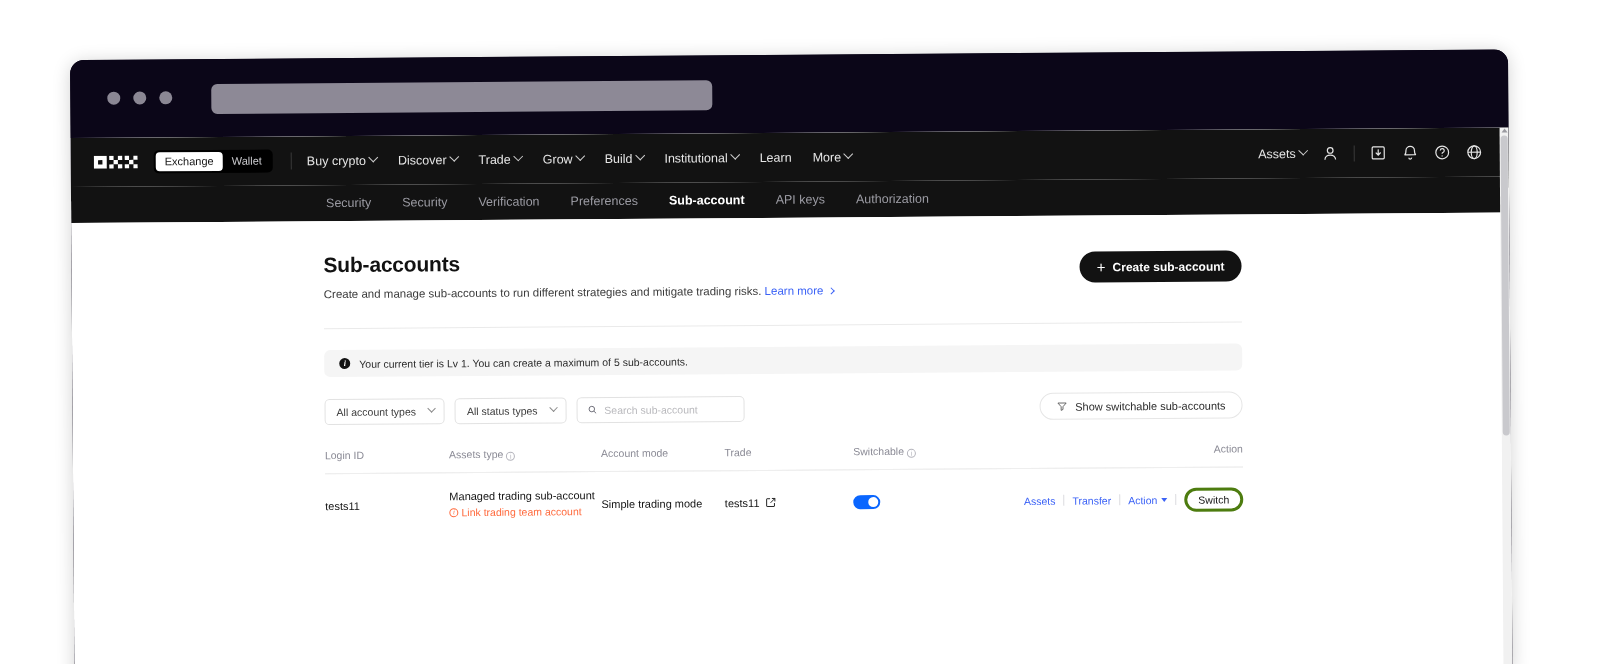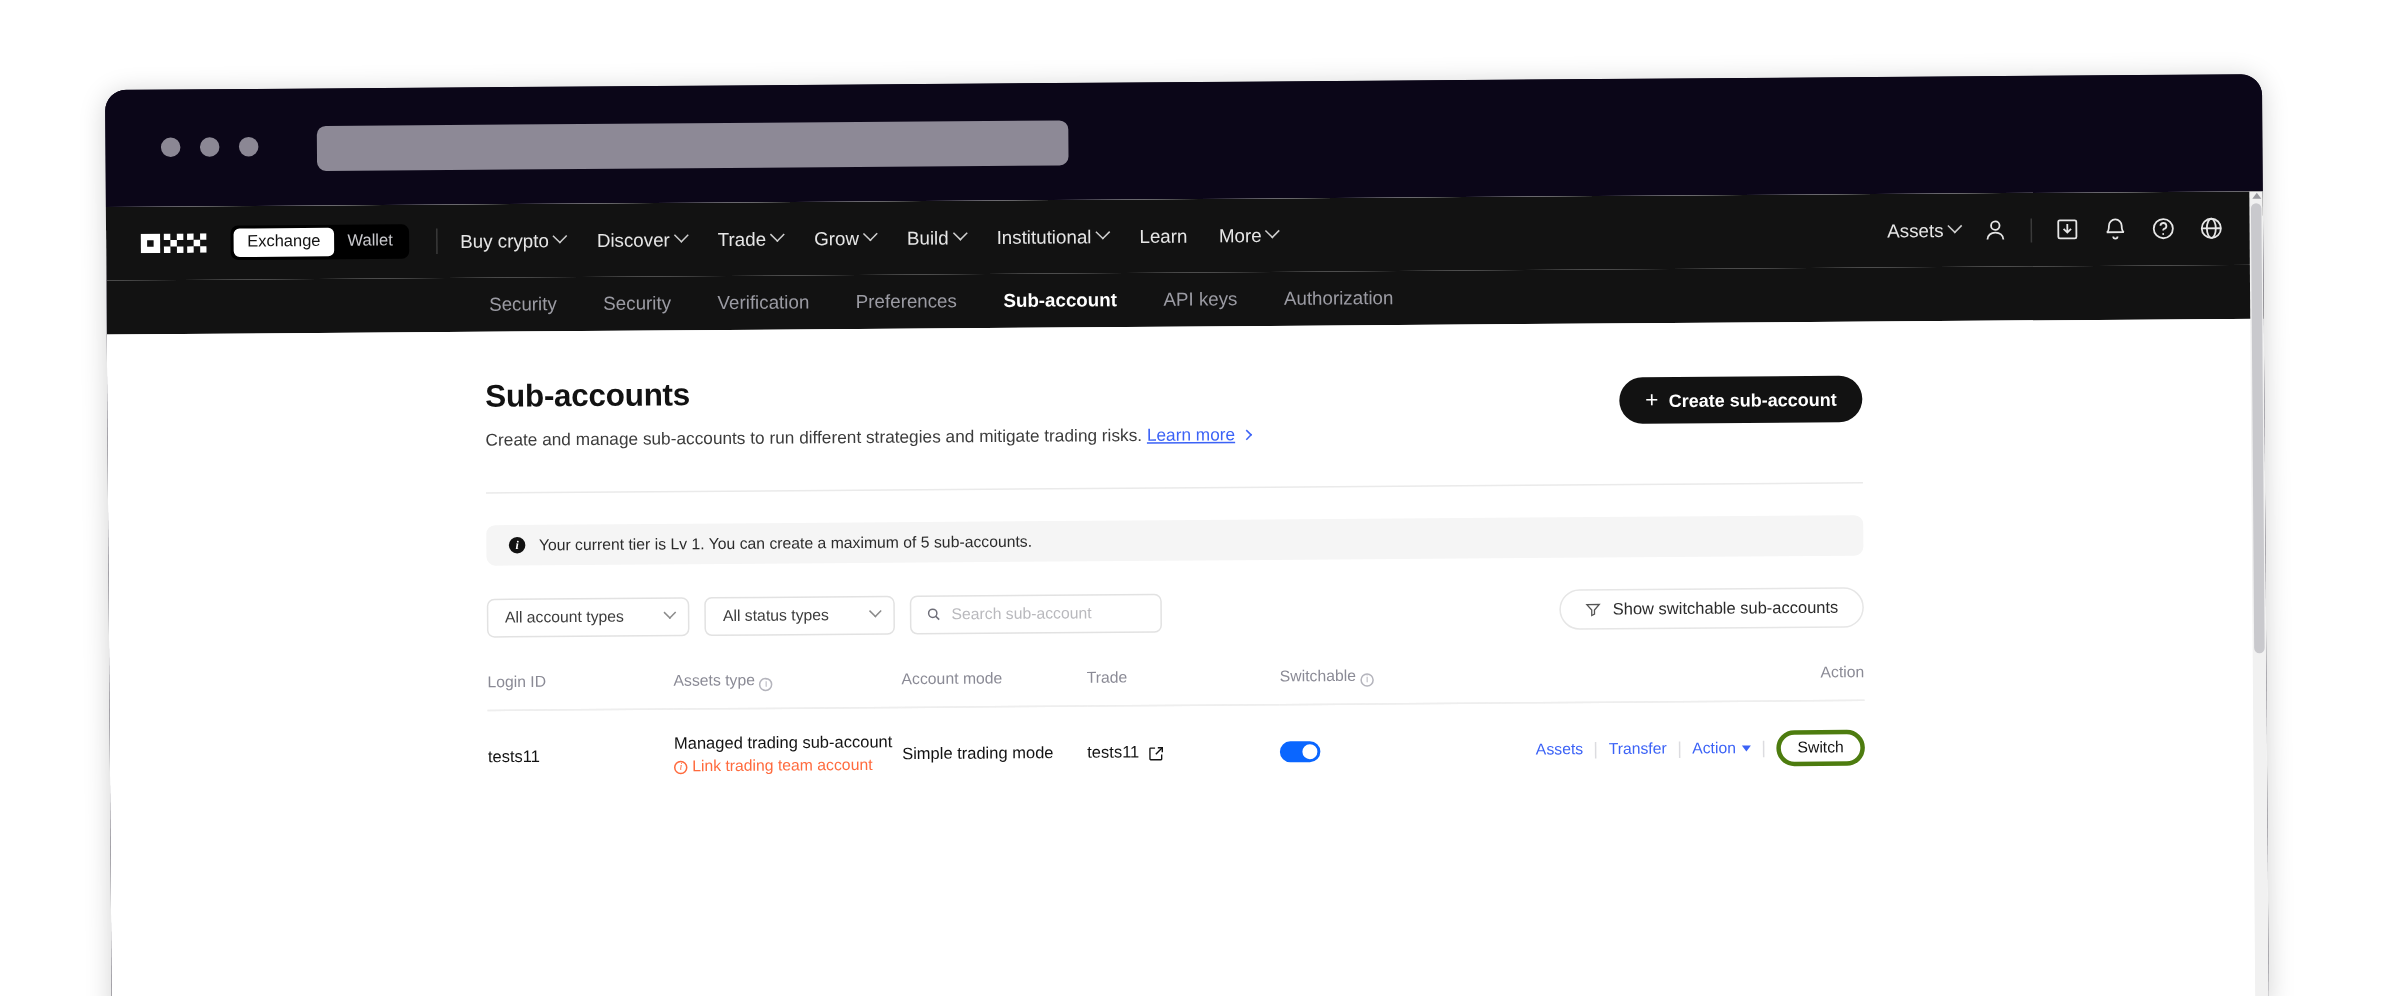--- a/index.html
+++ b/index.html
@@ -124,21 +124,21 @@
   .inner { width: 918px; margin-left: 252px; padding-top: 31px; }
 
   .titlerow { display: flex; align-items: flex-start; }
   h1 {
     font-size: 21px; font-weight: 700; color: #121212; letter-spacing: -0.2px;
     line-height: 26px;
   }
   .subtitle {
     margin-top: 9px; font-size: 11.5px; color: #3b3b3b; line-height: 15px;
   }
-  .learn-more { color: #3b62f6; white-space: nowrap; text-decoration: underline; }
+  .learn-more { color: #3b62f6; white-space: nowrap; }
   .lm-chev {
     display:inline-block; width:5px; height:5px;
     border-right:1.3px solid #3b62f6; border-top:1.3px solid #3b62f6;
     transform: rotate(45deg); margin-left: 5px; position: relative; top: -1px;
   }
 
   #createbtn {
     margin-left: auto;
     background: #121212; color: #fff;
     border-radius: 19px;
@@ -167,21 +167,21 @@
   .info-dot {
     width: 11px; height: 11px; border-radius: 50%;
     background: #121212; color: #fff; font-size: 8px;
     display: flex; align-items: center; justify-content: center;
     font-weight: 700; font-style: italic; font-family: "Liberation Serif", serif;
   }
 
   .filters { margin-top: 21px; display: flex; align-items: center; gap: 10px; }
   .select {
     height: 26px; border: 1px solid #e2e2e2; border-radius: 5px;
-    display: flex; align-items: center; gap: 28px;
+    display: flex; align-items: center; gap: 13px;
     padding: 0 9px 0 11px;
     font-size: 10.5px; color: #3b3b3b; background: #fff;
     white-space: nowrap; cursor: pointer;
   }
   .select .chev { border-color: #8a8a8a; width: 6px; height: 6px; }
   .searchbox {
     height: 26px; width: 168px;
     border: 1px solid #e2e2e2; border-radius: 5px;
     display: flex; align-items: center; gap: 7px;
     padding: 0 10px;

